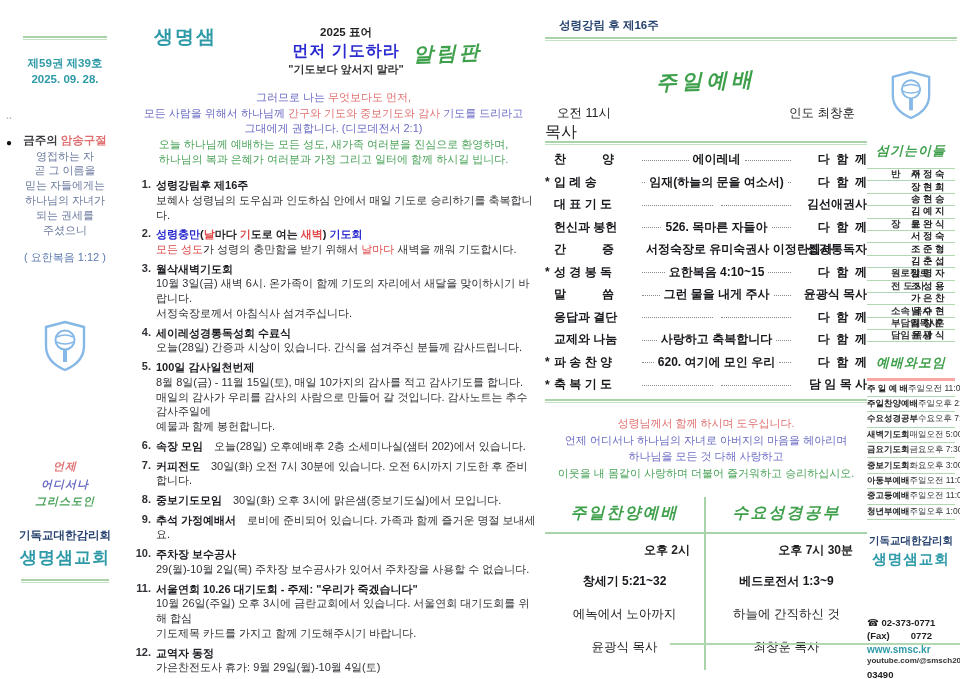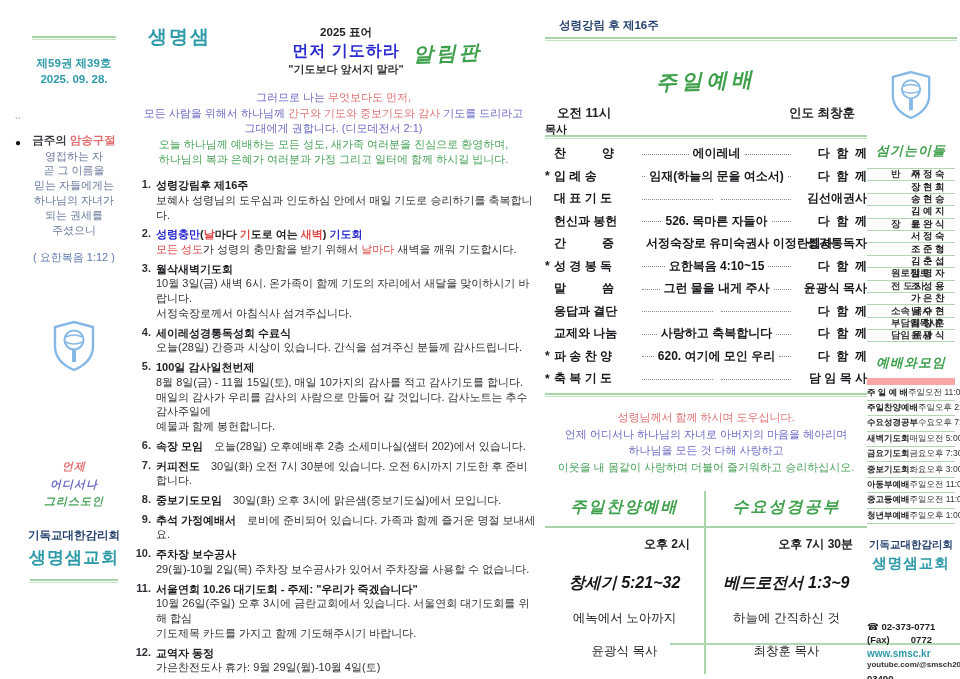--- a/index.html
+++ b/index.html
@@ -11,92 +11,92 @@
   .rule-double { border-top:2px solid #a9d3a9; border-bottom:1px solid #c4e2c4; height:4px; }
   .rule-single { border-top:2px solid #b2d8b2; height:2px; }
   .blue   { color:#2b2bd0; }
   .softblue { color:#6b6bc4; }
   .red    { color:#e04848; }
   .softred{ color:#e07070; }
   .green  { color:#4ba35a; }
   .hand   { font-style:italic; font-weight:bold; letter-spacing:2px; color:#3fa04c; }
 
   
-  .left-sidebar { left:9px; width:130px; padding:0 19px; }
+  .left-sidebar { left:0; width:130px; padding:0 19px; }
   .ls-rule { margin:36px 4px 0 4px; }
   .issue { text-align:center; margin-top:16px; font-weight:bold; color:#2e9aa8; font-size:11.5px; line-height:1.35; }
   .stray { position:absolute; left:6px; top:112px; color:#777; font-size:9px; line-height:2.2; }
   .stray .dot { color:#111; font-size:10px; }
   .mverse { text-align:center; margin-top:46px; line-height:1.35; }
   .mv-title { font-weight:bold; color:#3a3a40; font-size:11.5px; }
   .mv-line { color:#6b7a9e; font-size:11px; }
   .mv-ref { color:#5d7ab0; margin-top:12px; font-size:11px; }
   .shield { display:block; margin:0 auto; }
   .ls-shield { margin-top:56px; text-align:center; }
   .slogan { text-align:center; margin-top:86px; line-height:1.55; font-style:italic; font-weight:bold; font-size:11px; letter-spacing:1px; }
   .org-block { text-align:center; margin-top:18px; }
   .org-small { color:#26426e; font-weight:bold; font-size:11.5px; }
   .org-big { color:#2e9aa8; font-weight:bold; font-size:17px; letter-spacing:1px; margin-top:3px; }
   .ls-rule-bottom { margin:10px 2px 0 2px; }
 
   
   .left-main { left:130px; width:415px; padding-right:8px; }
   .lm-header { position:relative; height:62px; margin-top:24px; }
-  .lm-title { position:absolute; left:18px; top:0; color:#2e9aa8; font-weight:bold; font-size:19px; letter-spacing:2px; }
+  .lm-title { position:absolute; left:24px; top:0; color:#2e9aa8; font-weight:bold; font-size:19px; letter-spacing:2px; }
   .lm-motto { position:absolute; left:106px; width:220px; text-align:center; line-height:1.4; }
   .motto-year { font-weight:bold; font-size:11.5px; color:#222; }
   .motto-main { font-weight:bold; font-size:16px; color:#2b2bd0; letter-spacing:1px; }
   .motto-sub { font-weight:bold; font-size:11px; color:#333; }
   .lm-board { position:absolute; right:55px; top:16px; font-size:20px; letter-spacing:3px; transform:rotate(-2deg); }
   .quote { text-align:center; line-height:1.42; margin-top:4px; font-size:11px; }
   .notices { margin-top:10px; }
   .notice { display:flex; margin-bottom:5px; }
   .n-num { width:26px; text-align:right; padding-right:5px; font-weight:bold; flex:none; }
   .n-body { flex:1; line-height:1.34; }
   .n-title { font-weight:bold; color:#1c1c22; }
   .n-inline { font-weight:normal; color:#2f2f35; }
   .n-inline:empty, .n-line:empty { display:none; }
   .n-line { color:#2f2f35; }
 
   
   .right-main { left:545px; width:322px; }
   .rm-week { color:#26426e; font-weight:bold; margin:18px 0 4px 14px; font-size:11.5px; }
   .rm-rule-top { margin-right:-90px; }
   .rm-service-title { text-align:center; font-size:21px; letter-spacing:4px; margin-top:26px; transform:rotate(-2deg); }
-  .rm-timerow { display:flex; justify-content:space-between; margin:10px 12px 0 12px; font-weight:bold; font-size:12.5px; color:#222; }
-  .rm-leader2 { font-weight:bold; font-size:11px; color:#222; margin:0 0 -2px 0; }
+  .rm-timerow { display:flex; justify-content:space-between; margin:10px 12px 0 12px; font-weight:normal; font-size:12.5px; color:#222; }
+  .rm-leader2 { font-weight:normal; font-size:16px; color:#222; margin:0 0 -2px 0; }
   .worship { margin-top:6px; }
   .w-row { display:flex; align-items:center; margin:5.5px 0; font-weight:bold; font-size:12px; color:#17171c; }
   .w-star { width:9px; flex:none; text-align:left; }
   .w-part { width:84px; flex:none; white-space:pre; }
   .w-mid { flex:1; display:flex; align-items:center; min-width:0; }
   .w-dots { flex:1; border-bottom:1.5px dotted #8a8a8a; height:2px; margin:0 4px; }
   .w-content { white-space:nowrap; }
   .w-who { width:72px; flex:none; text-align:right; white-space:pre; }
   .exhort { text-align:center; line-height:1.5; margin-top:12px; font-size:11px; }
   .svc-table { display:flex; margin-top:16px; }
   .svc-col { width:50%; text-align:center; }
   .svc-col.first { border-right:2px solid #a9d3a9; }
   .svc-head { font-size:16px; letter-spacing:2px; padding:6px 0 8px 0; border-bottom:2px solid #a9d3a9; transform:none; }
   .svc-time { text-align:right; padding:8px 14px 0 0; font-weight:bold; font-size:12px; color:#222; }
-  .svc-passage { font-weight:bold; margin-top:20px; font-size:16px; color:#17171c;font-style:italic; }
+  .svc-passage { font-weight:bold; margin-top:14px; font-size:12px; color:#17171c; }
   .svc-sermon { margin-top:16px; font-size:12.5px; color:#222; }
   .svc-preacher { margin-top:16px; padding-bottom:14px; font-size:12.5px; color:#222; }
   .rm-rule-bottom { position:absolute; left:125px; top:643px; width:290px; }
 
   
   .right-sidebar { left:867px; width:93px; padding-right:5px; }
   .rs-shield { text-align:center; margin-top:70px; }
   .rs-title { text-align:center; font-size:13px; letter-spacing:1px; margin-top:22px; }
   .sv-table { margin-top:8px; border-top:1px solid #b2d8b2; }
   .sv-row { display:flex; align-items:center; border-bottom:1px solid #b2d8b2; height:12.4px; font-size:9.5px; }
   .sv-role { width:44px; flex:none; white-space:pre; color:#333; font-weight:bold;padding-left:24px; }
   .sv-name { flex:1; letter-spacing:2.5px; font-weight:bold; color:#222; }
   .rs-title2 { margin-top:12px; }
-  .mt-table { margin-top:6px; border-top:7px solid #fca5a5; }
+  .mt-table { margin-top:6px; border-top:3px solid #fca5a5; }
   .mt-row { display:flex; justify-content:space-between; align-items:center; border-bottom:1px solid #b2d8b2; height:15.4px; font-size:8.5px; }
   .mt-name { font-weight:bold; color:#222; white-space:nowrap; }
   .mt-time { color:#333; white-space:nowrap; }
   .rs-org { text-align:center; margin-top:14px; }
   .rs-org-small { color:#26426e; font-weight:bold; font-size:10.5px; }
   .rs-org-big { color:#2e9aa8; font-weight:bold; font-size:14.5px; margin-top:2px; letter-spacing:1px; }
   .rs-contact { margin-top:10px; line-height:1.35; font-size:9.5px; color:#222; }
   .rs-phone { font-weight:bold;margin-top:48px; }
   .rs-fax { font-weight:bold; white-space:pre; }
   .rs-web { color:#2e9aa8; font-weight:bold; font-size:10px; }

